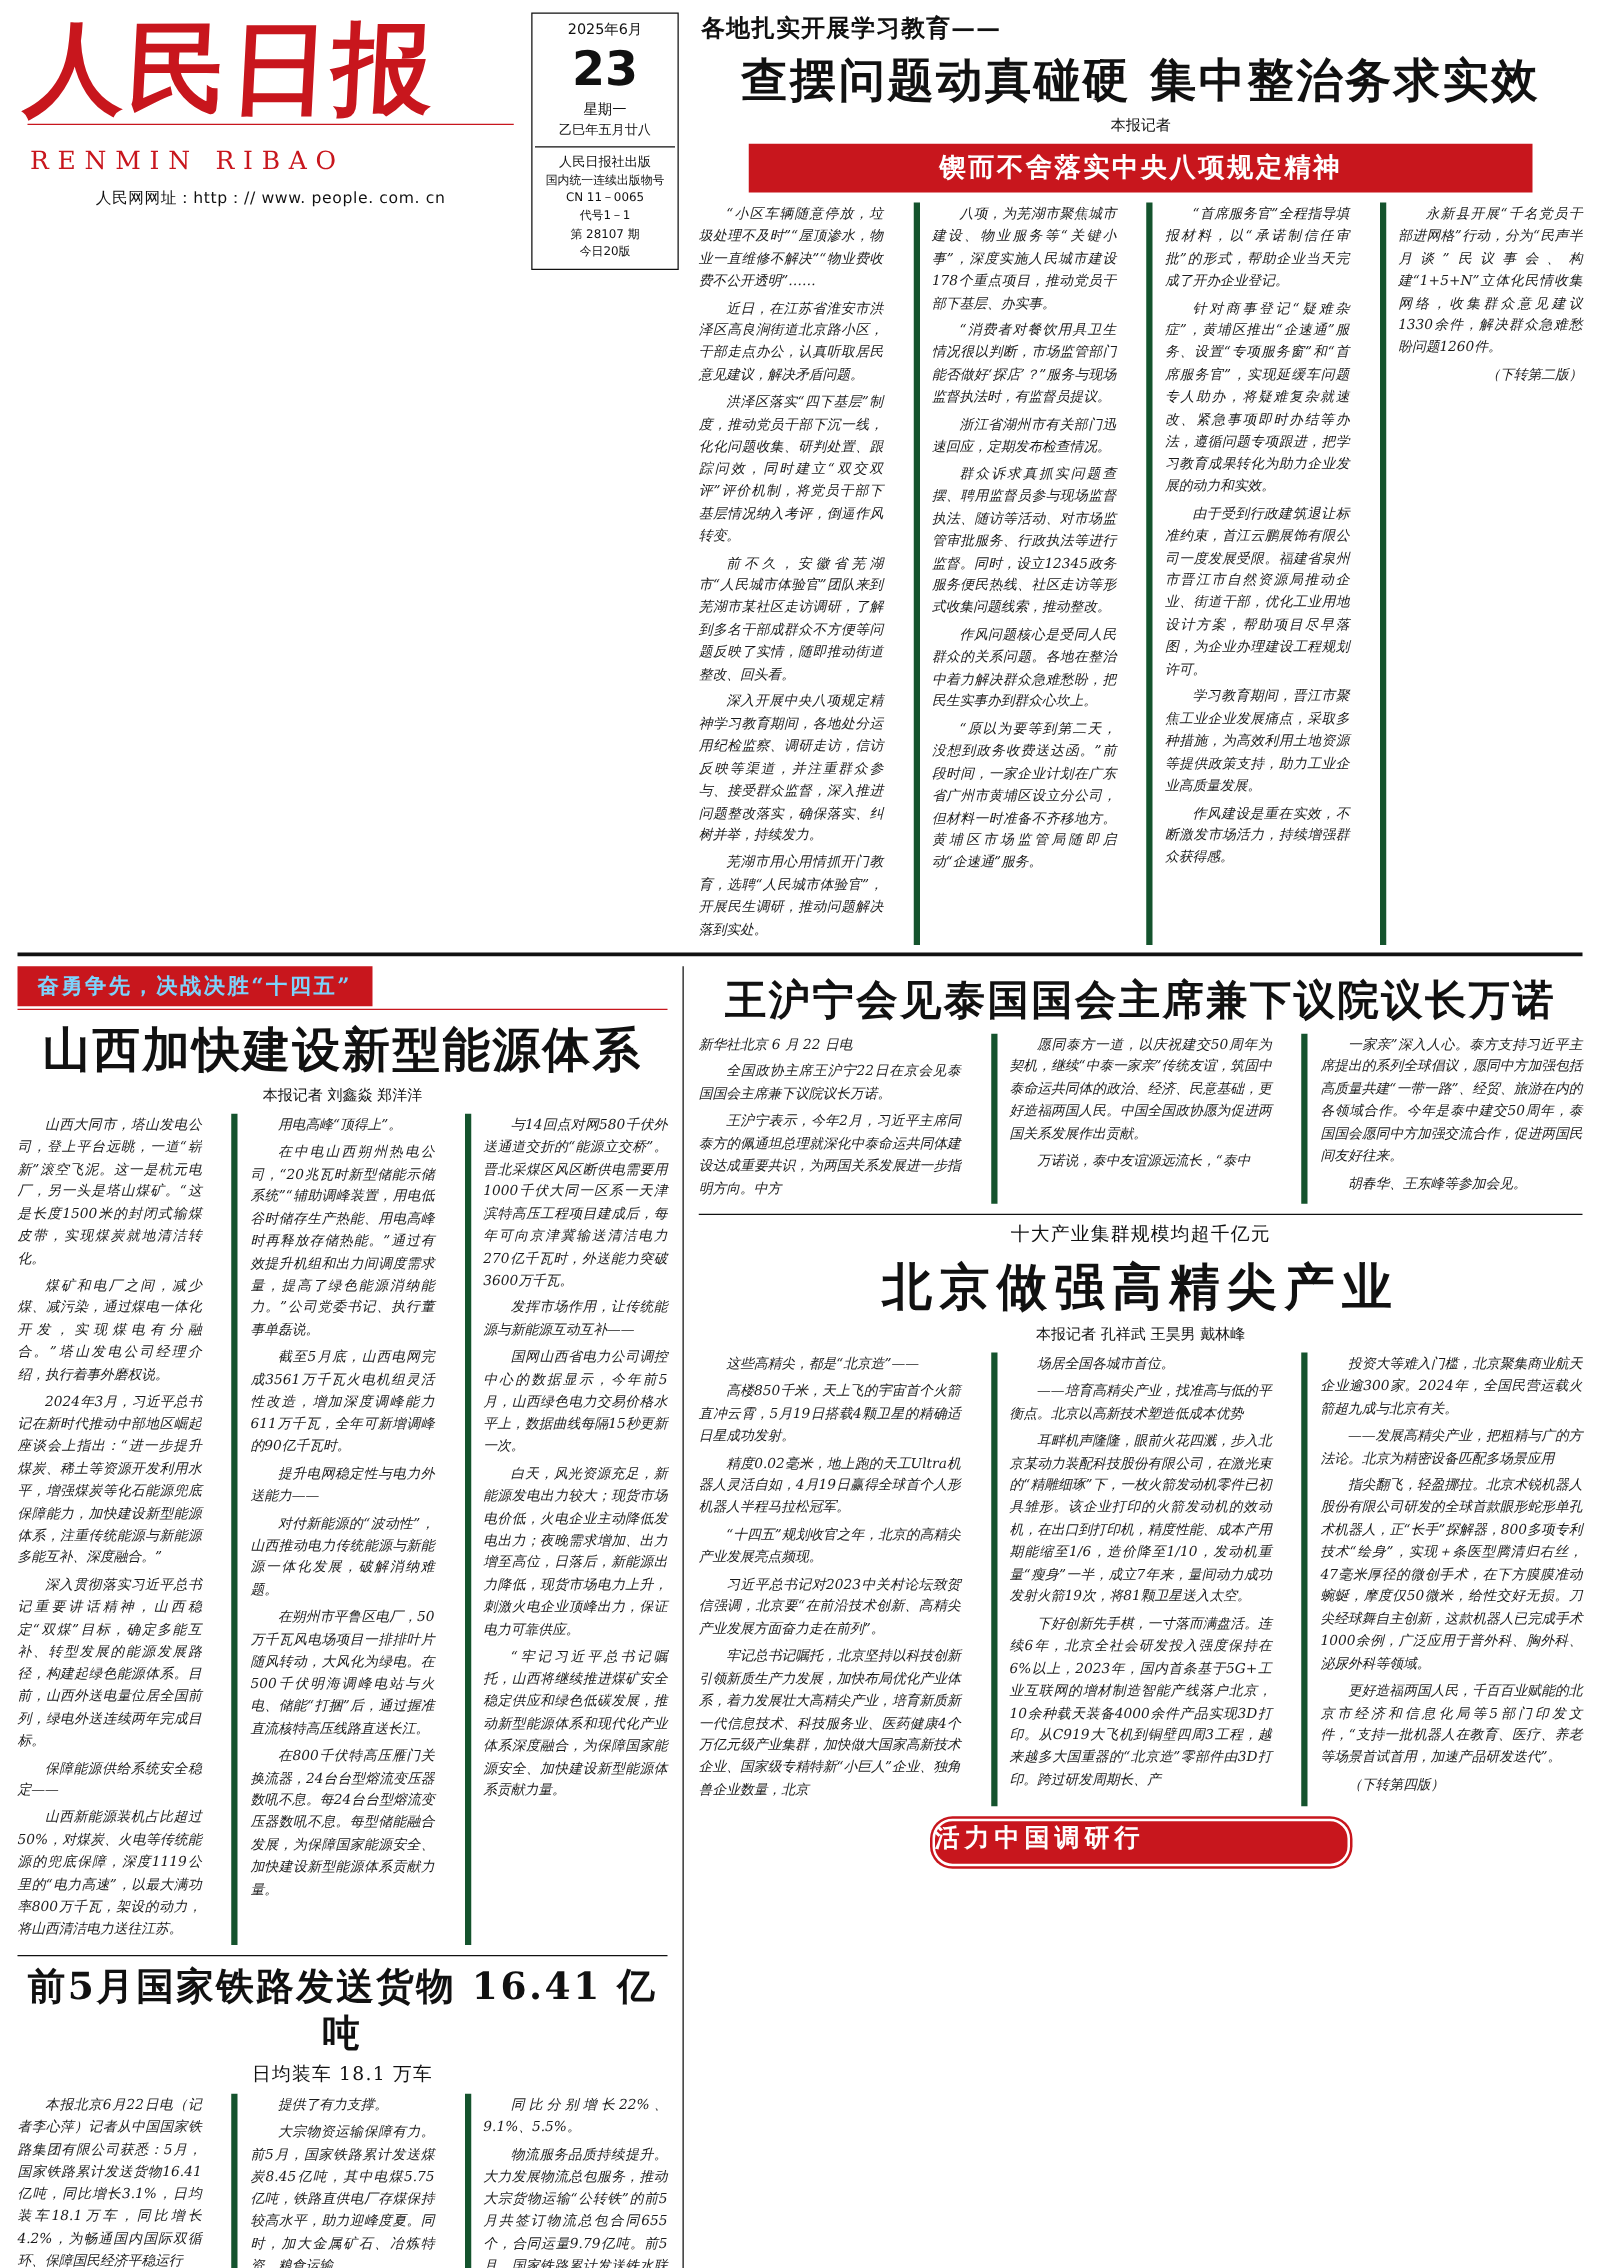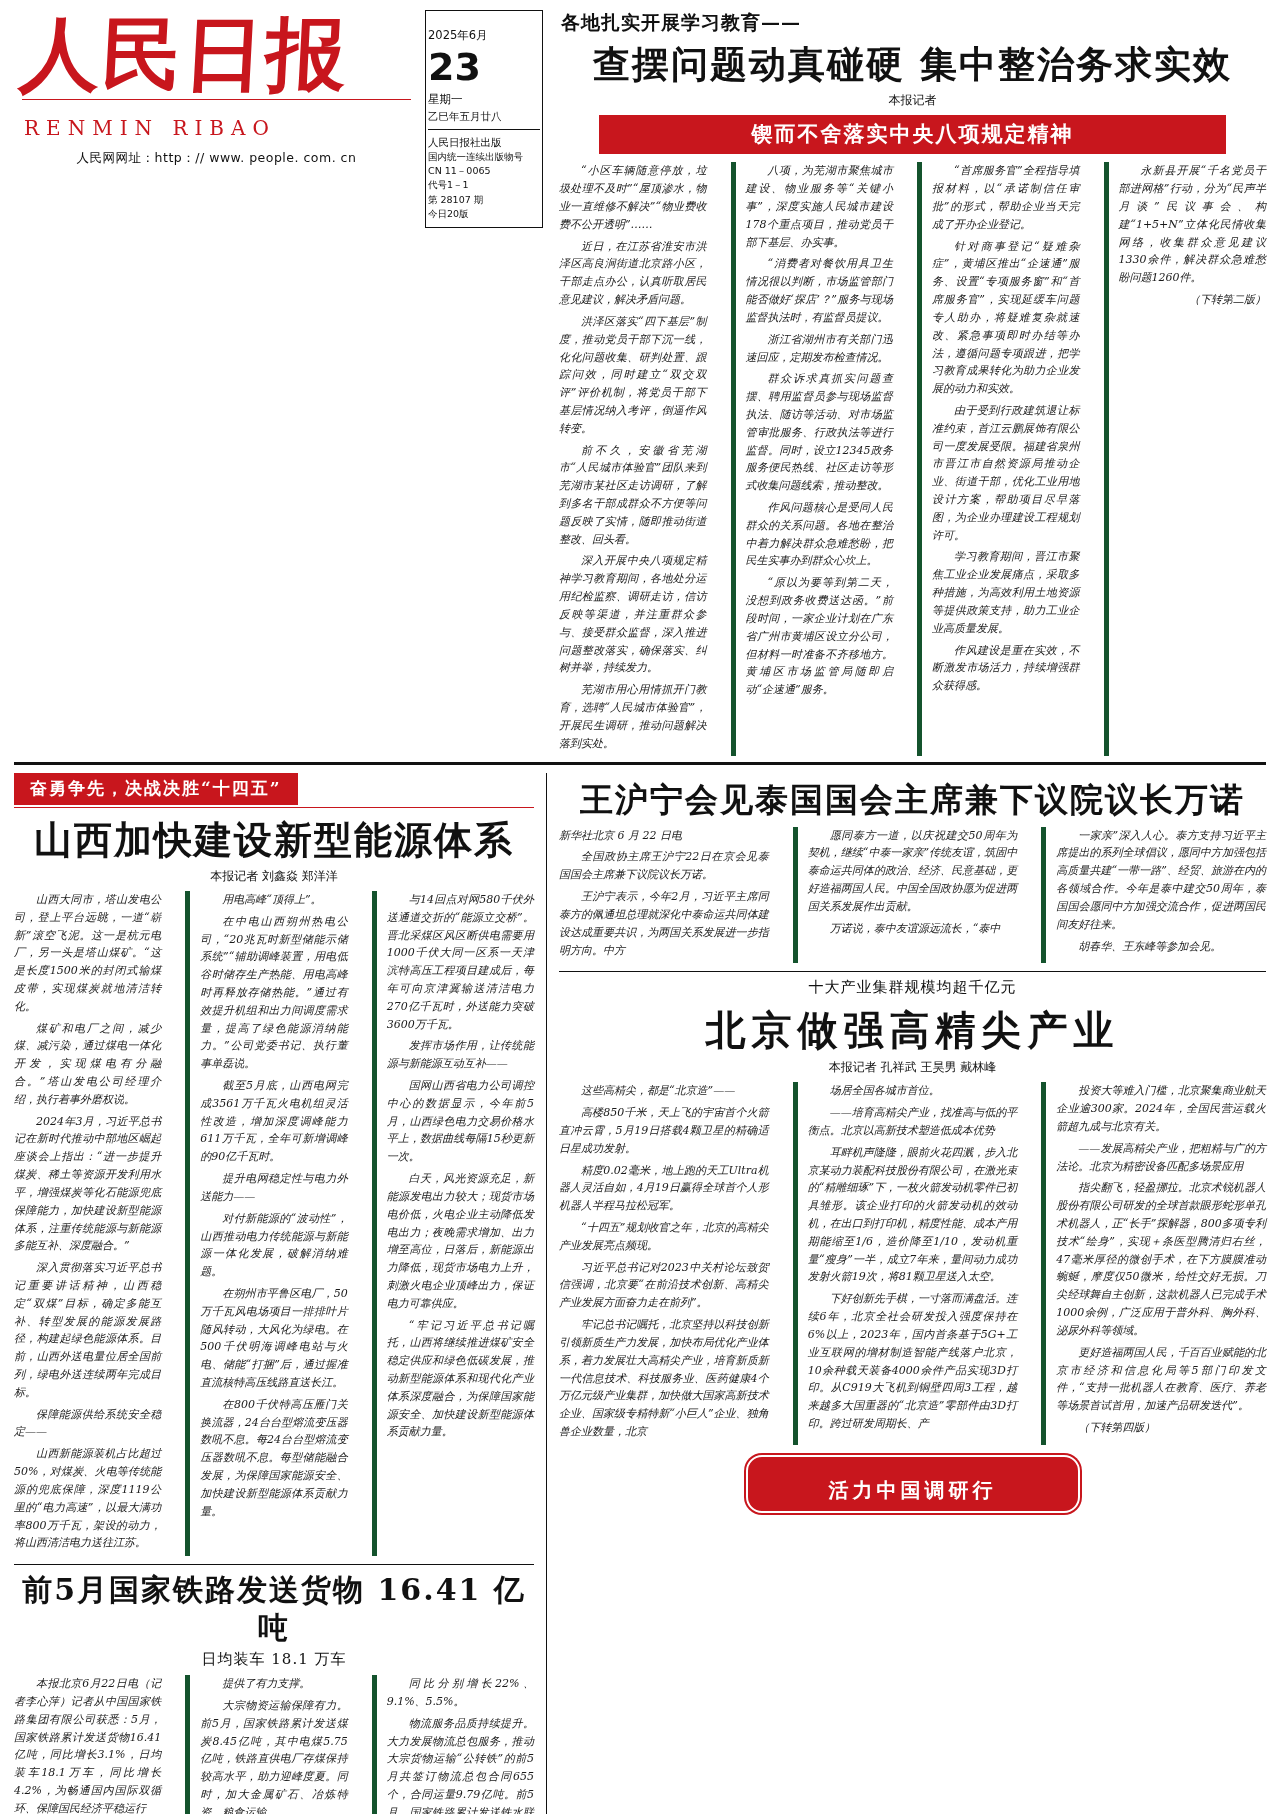--- a/index.html
+++ b/index.html
@@ -48,22 +48,22 @@
   .mast-url{
     text-align:center;
     font-size:12.5px;
     margin-top:10px;
     letter-spacing:.5px;
   }
   .mast-date{
     flex:0 0 112px;
     border:1px solid #111;
     margin:2px 10px 0 6px;
-    text-align:left;
-    padding:16px 2px 6px 2px;
+    text-align:center;
+    padding:4px 2px 6px 2px;
     font-size:11px;
     line-height:1.55;
   }
   .mast-date .ymd{font-size:11.5px;}
   .mast-date .big{font-size:38px;font-weight:bold;line-height:1.1;margin:2px 0;}
   .mast-date .wk{font-size:11.5px;}
   .mast-date .lunar{font-size:10.5px;margin-bottom:4px;}
   .mast-date .pub{font-size:10.5px;border-top:1px solid #111;padding-top:4px;margin-top:3px;}
   .mast-date .small{font-size:9.5px;line-height:1.5;}
   .mast-right{flex:1;padding-left:6px;}
@@ -115,21 +115,21 @@
   .body{
     display:flex;
     gap:12px;
     margin-top:8px;
   }
   .left-zone{width:520px;flex:0 0 520px;}
   .right-zone{flex:1;border-left:1px solid #111;padding-left:12px;}
   .banner-red{
     display:inline-block;
     background:#c8161d;
-    color:#ffffff;
+    color:#7dd3fc;
     font-family:"DejaVu Serif","Liberation Serif",serif;
     font-size:17px;
     font-weight:bold;
     letter-spacing:2px;
     padding:4px 16px 5px 16px;
   }
   .banner-wrap{border-bottom:1.5px solid #c8161d;padding-bottom:2px;margin-bottom:6px;}
   .h-xl{
     font-family:"DejaVu Serif","Liberation Serif",serif;
     font-size:38px;
@@ -161,21 +161,21 @@
     text-align:center;
     letter-spacing:1px;
     margin:4px 0 2px 0;
   }
   .hr-dark{border-top:1.5px solid #111;margin:8px 0 6px 0;}
   .redpill{
     display:block;margin:10px auto 4px auto;width:330px;
     background:#c8161d;color:#fff;border-radius:16px;
     font-family:"DejaVu Serif","Liberation Serif",serif;
     font-size:20px;font-weight:bold;letter-spacing:4px;
-    text-align:center;padding:20px 0 7px 0;
+    padding:0 0 7px 0;
     border:2px solid #fff;box-shadow:0 0 0 2px #c8161d;
   }
 </style>
 </head>
 <body>
 
 <div class="page">
 
   <div class="masthead">
     <div class="mast-left">

